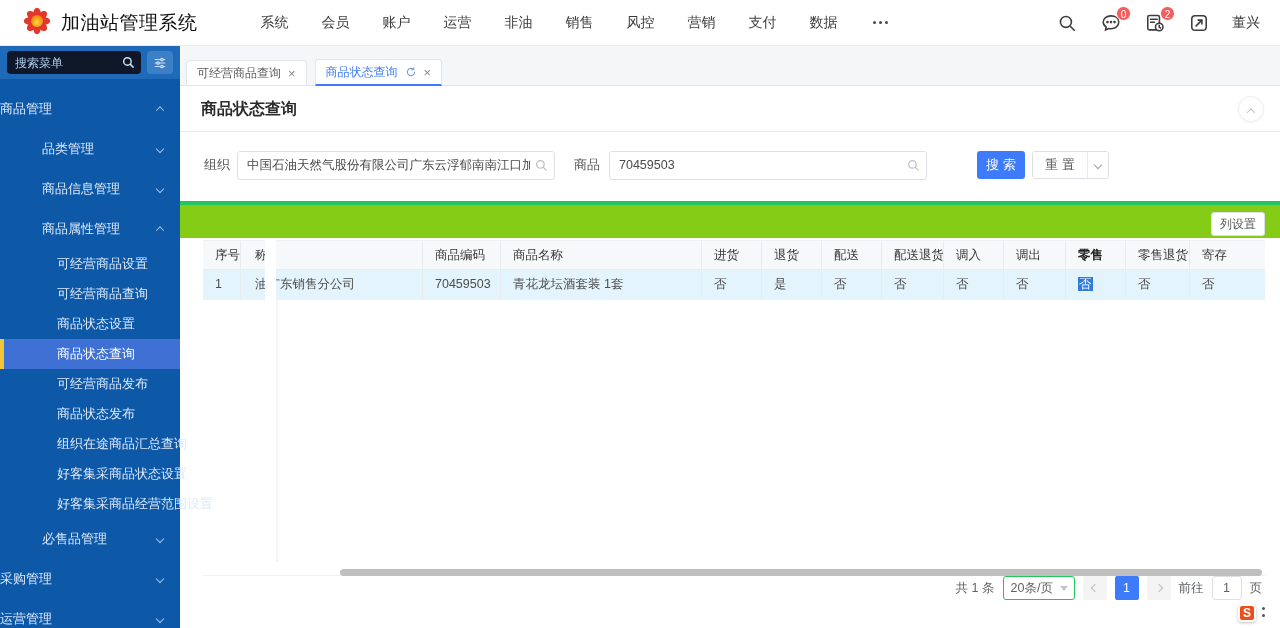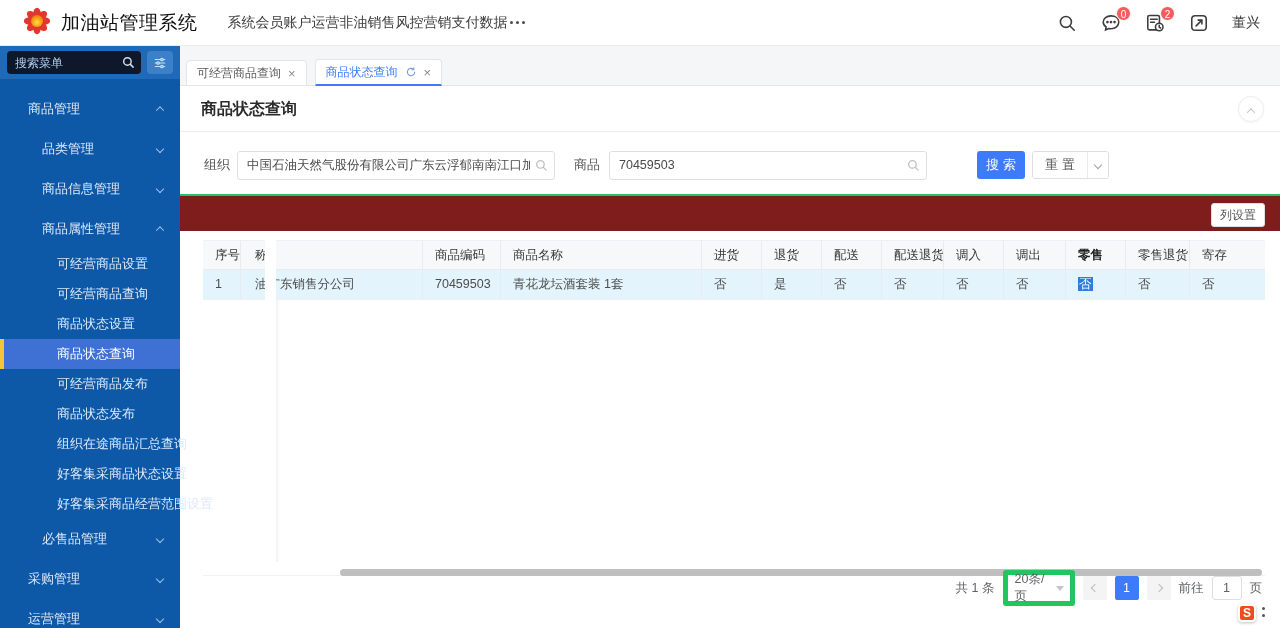--- a/index.html
+++ b/index.html
@@ -5,21 +5,21 @@
   *{box-sizing:border-box;margin:0;padding:0}
   html,body{width:1280px;height:628px;overflow:hidden;background:#fff;
     font-family:"Liberation Sans","DejaVu Sans",sans-serif;color:#333;position:relative}
   i{font-style:normal}
 
   
   .topbar{position:absolute;left:0;top:0;width:1280px;height:46px;background:#fff;
     border-bottom:1px solid #ececec;display:flex;align-items:center;z-index:30}
   .brand{display:flex;align-items:center;margin-left:22px}
   .brand-title{font-size:19px;font-weight:400;color:#111;margin-left:9px;letter-spacing:.5px}
-  .topnav{display:flex;align-items:center;margin-left:30px;}
+  .topnav{display:flex;align-items:center;margin-left:63px;gap:33px}
   .topnav-item{font-size:14px;color:#3c3c3c;cursor:pointer;white-space:nowrap}
   .dots{display:inline-flex;gap:3px;align-items:center;padding:4px 2px;cursor:pointer}
   .dots i{width:3px;height:3px;border-radius:50%;background:#4a4a4a;display:block}
   .topbar-right{position:absolute;right:20px;top:0;height:46px;display:flex;align-items:center;gap:22px}
   .tb-icon{position:relative;width:22px;height:22px;display:flex;align-items:center;justify-content:center;cursor:pointer}
   .badge{position:absolute;top:-6px;right:-9px;min-width:15px;height:15px;padding:0 3px;border-radius:8px;
     background:#f25e5e;color:#fff;font-size:10px;line-height:15px;text-align:center;border:1px solid #fff}
   .user-name{font-size:14px;color:#3c3c3c;cursor:pointer}
 
   
@@ -28,21 +28,21 @@
   .side-input{position:relative;flex:1;height:23px}
   .side-input input{width:100%;height:100%;background:#0f172a;border:none;border-radius:4px;
     padding:0 22px 0 8px;font-size:12px;color:#eaf3fc;outline:none}
   .side-input input::placeholder{color:#aecdec}
   .side-input svg{position:absolute;right:6px;top:5px}
   .side-filter{width:26px;height:23px;background:#3c80c8;border:none;border-radius:4px;
     display:flex;align-items:center;justify-content:center;cursor:pointer}
   .side-menu{padding-top:10px}
   .side-item{position:relative;display:flex;align-items:center;color:#ddeafa;font-size:13px;cursor:pointer;white-space:nowrap}
   .side-item .chev{position:absolute;right:17px;color:#9fc3e8}
-  .lvl1{height:40px;padding-left:28px}
+  .lvl1{height:40px;}
   .lvl2{height:40px;padding-left:42px}
   .lvl3{height:30px;padding-left:57px}
   .side-item.active{background:#3f70d4;color:#fff}
   .side-item.active::before{content:"";position:absolute;left:0;top:0;width:4px;height:100%;background:#f5c538}
 
   
   .tabstrip{position:absolute;left:180px;top:46px;width:1100px;height:40px;background:#f5f6f8;
     border-bottom:1px solid #e2e5e9;display:flex;align-items:flex-end;padding-left:6px;gap:8px;z-index:10}
   .tab{height:26px;background:#fff;border:1px solid #e2e5e9;border-radius:4px 4px 0 0;display:flex;
     align-items:center;gap:7px;padding:0 10px;font-size:12px;color:#5a5a5a;cursor:pointer;margin-bottom:-1px}
@@ -64,21 +64,21 @@
   .q-input input{width:100%;height:100%;border:1px solid #dcdfe6;border-radius:3px;padding:0 24px 0 9px;
     font-size:12.5px;color:#4a4a4a;outline:none}
   .q-input svg{position:absolute;right:7px;top:8px}
   .btn-search{width:48px;height:28px;background:#3e7bfa;color:#fff;border:none;border-radius:3px;
     font-size:13px;letter-spacing:4px;padding-left:4px;cursor:pointer;flex:none}
   .btn-reset-group{display:flex;height:28px;border:1px solid #dcdfe6;border-radius:3px;overflow:hidden;flex:none;background:#fff}
   .btn-reset{border:none;background:#fff;font-size:13px;color:#555;letter-spacing:4px;padding:0 8px 0 12px;cursor:pointer}
   .btn-reset-caret{width:21px;border:none;border-left:1px solid #ececec;background:#fff;display:flex;
     align-items:center;justify-content:center;cursor:pointer;color:#9aa0a8}
 
-  .table-toolbar{position:absolute;left:0;top:108px;width:100%;height:37px;background:#7f1d1d;border-top:2px solid #22c55e}
+  .table-toolbar{position:absolute;left:0;top:115px;width:100%;height:37px;background:#84cc16;border-top:4px solid #22c55e}
   .btn-colset{position:absolute;right:15px;top:7px;width:54px;height:24px;background:#fff;border:1px solid #dcdfe6;
     border-radius:3px;font-size:12px;color:#555;cursor:pointer}
 
   .thead,.trow{position:absolute;left:23px;width:1062px;height:30px;display:grid;
     grid-template-columns:38px 182px 78px 201px 60px 60px 60px 62px 60px 62px 60px 64px 75px;font-size:12.5px}
   .thead{top:154px;background:#f7f8fa;border-top:1px solid #eef0f3;border-bottom:1px solid #e9ecef;color:#383838;font-weight:500}
   .trow{top:184px;background:#e3f4fc;border-bottom:1px solid #eef1f4;color:#4d4d4d;cursor:pointer}
   .th,.td{line-height:29px;padding-left:12px;border-right:1px solid #e9ecef;white-space:nowrap;overflow:hidden}
   .th:last-child,.td:last-child{border-right:none}
   .th.c2,.td.c2{padding-left:14px}
@@ -87,21 +87,21 @@
 
   .fixed-gap{position:absolute;left:85px;top:154px;width:11px;height:60px;background:#fff;z-index:3}
   .fixed-shadow{position:absolute;left:96px;top:214px;width:4px;height:262px;
     background:linear-gradient(to right,rgba(0,0,0,.05),rgba(0,0,0,0));z-index:3}
 
   .h-thumb{position:absolute;left:160px;top:483px;width:922px;height:7px;background:#bfbfbf;border-radius:4px;cursor:pointer}
   .table-bottom{position:absolute;left:23px;top:489px;width:1062px;height:1px;background:#f0f1f3}
 
   .pagination{position:absolute;right:18px;top:490px;height:24px;display:flex;align-items:center;gap:8px;
     font-size:12.5px;color:#606266}
-  .pg-size{width:72px;height:36px;border:5px solid #22c55e;border-radius:3px;display:flex;align-items:center;
+  .pg-size{width:72px;height:24px;border:1px solid #22c55e;border-radius:3px;display:flex;align-items:center;
     justify-content:space-between;padding:0 6px 0 7px;cursor:pointer;color:#606266;background:#fff}
   .caret-down{width:0;height:0;border-left:4px solid transparent;border-right:4px solid transparent;border-top:5px solid #c0c4cc}
   .pg-btn{width:24px;height:24px;background:#f4f4f5;border:none;border-radius:2px;display:flex;align-items:center;
     justify-content:center;cursor:pointer;color:#b6bcc6}
   .pg-page{width:24px;height:24px;background:#3e7bfa;color:#fff;border:none;border-radius:2px;font-size:12.5px;cursor:pointer}
   .pg-goto-input{width:30px;height:24px;border:1px solid #dcdfe6;border-radius:3px;text-align:center;
     font-size:12.5px;color:#606266;outline:none}
 
   
   .chev{display:inline-block;width:7px;height:7px;border-right:1.5px solid currentColor;border-bottom:1.5px solid currentColor}

